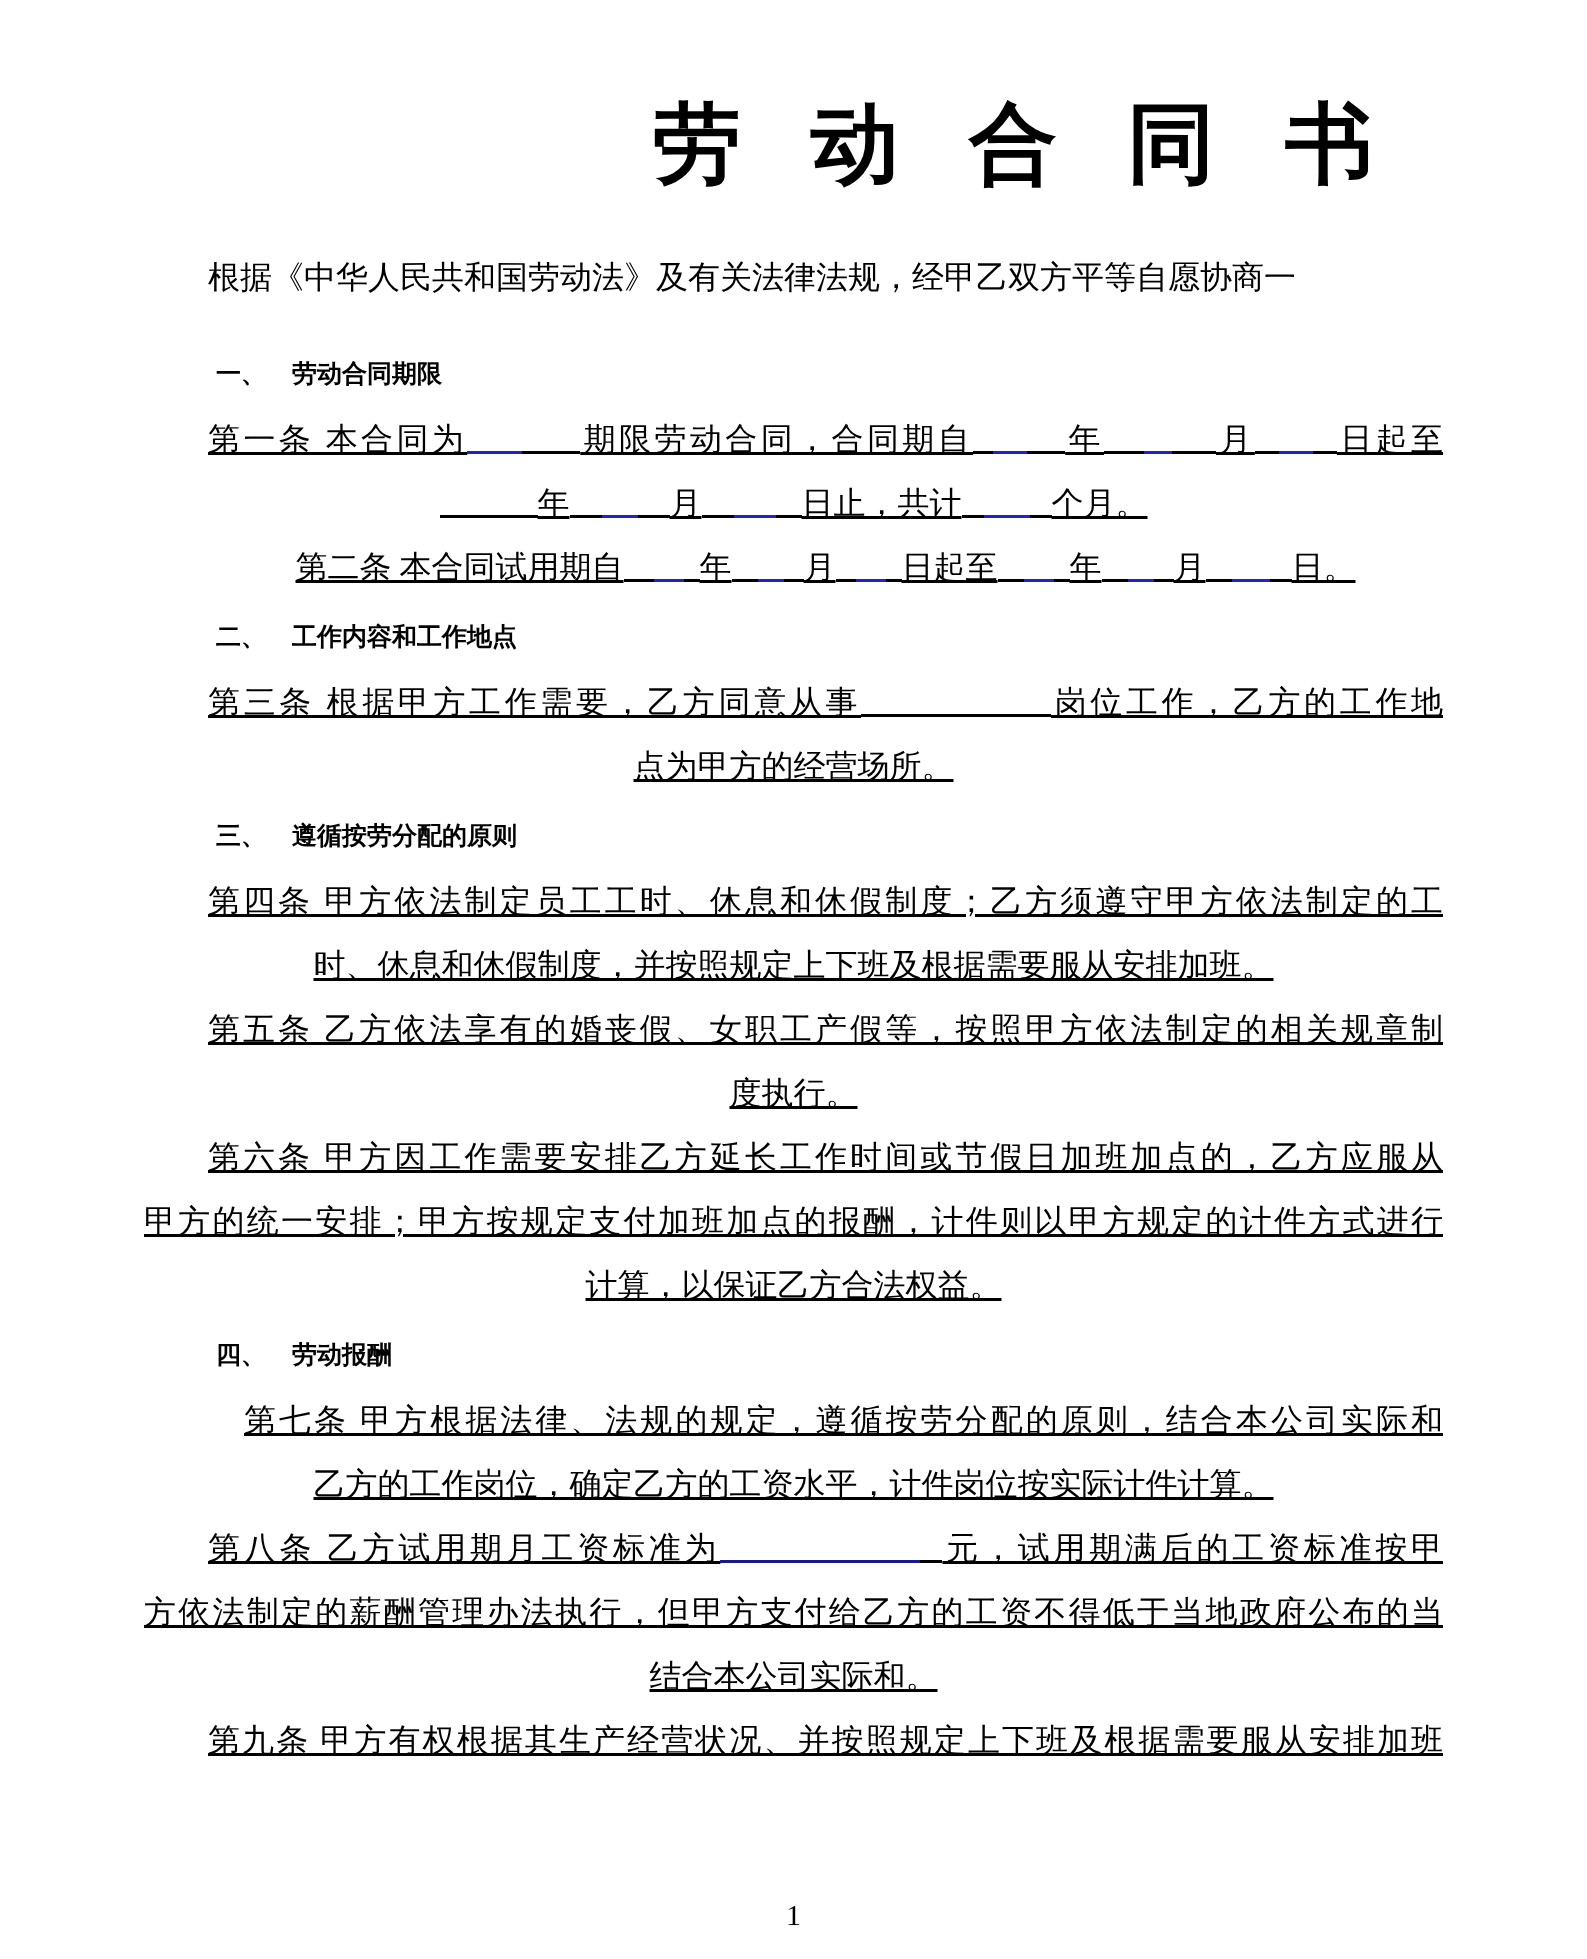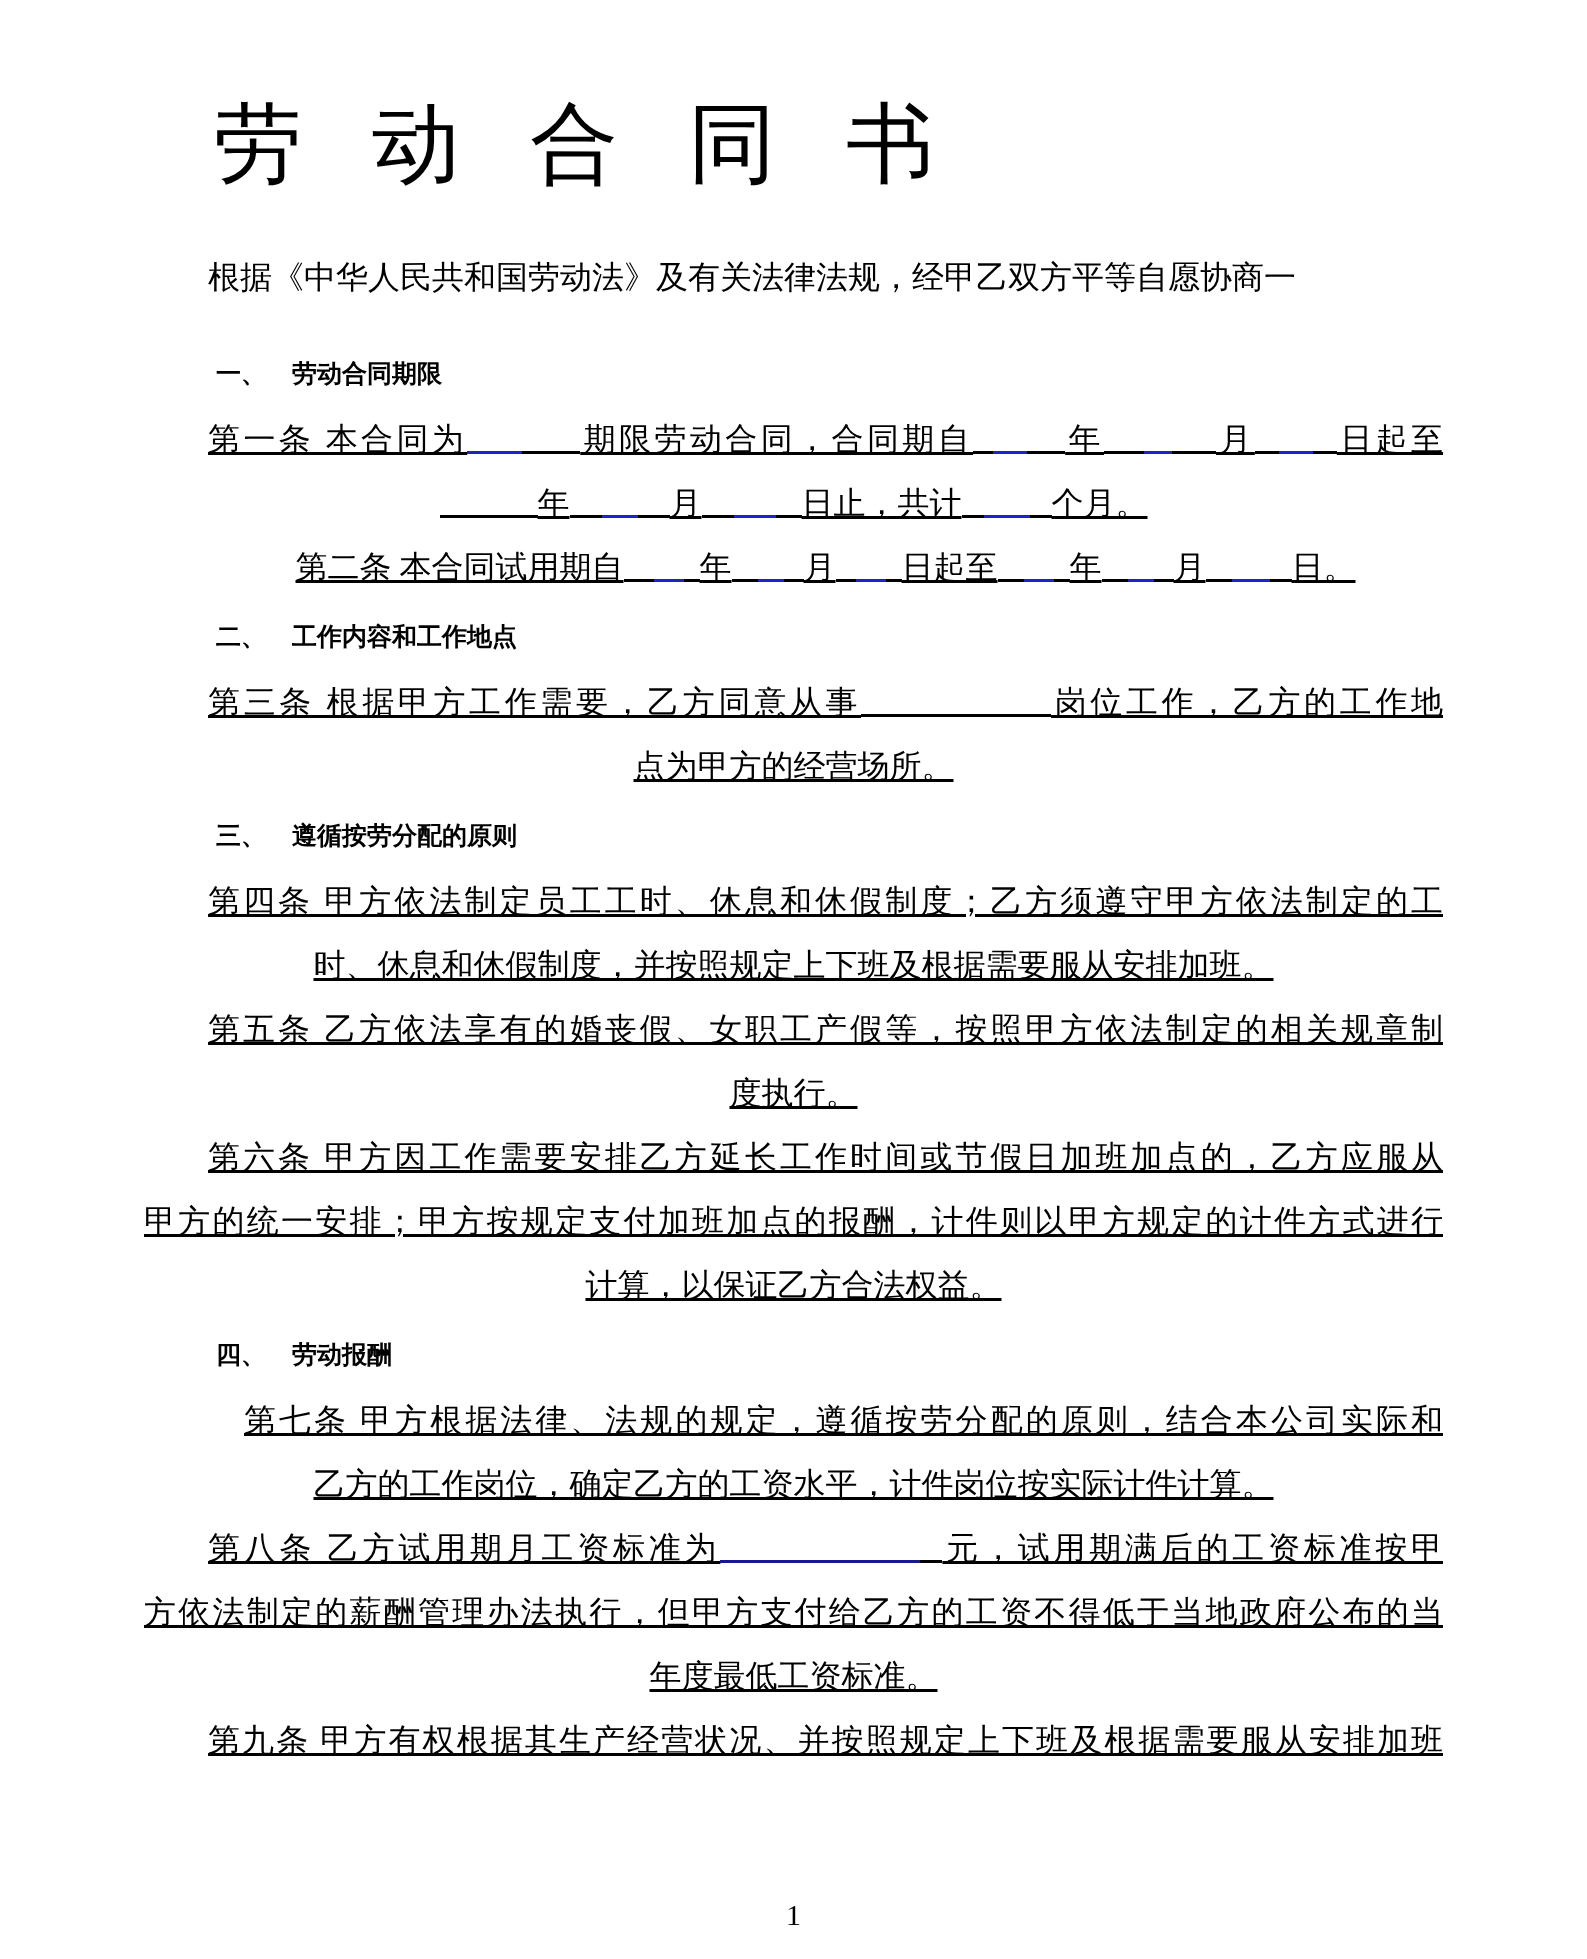--- a/index.html
+++ b/index.html
@@ -2,21 +2,21 @@
 <html lang="zh"><head>
 <meta charset="utf-8">
 <style>
   html,body{margin:0;padding:0;background:#ffffff;}
   .page{
     width:1587px;height:1959px;position:relative;background:#ffffff;
     font-family:"Liberation Serif","DejaVu Serif",serif;color:#000;
     box-sizing:border-box;padding:92px 144px 0 144px;overflow:hidden;
   }
   .title{
-    margin:0;text-align:left;font-size:88px;font-weight:400;
+    margin:0;text-align:right;font-size:88px;font-weight:700;
     letter-spacing:70px;text-indent:70px;line-height:1.2;white-space:nowrap;
   }
   .intro{
     margin:56px 0 56px 0;font-size:32px;line-height:1.45;
     text-indent:2em;
   }
   .heading{
     margin:20px 0 16px 0;font-size:25px;font-weight:700;
     line-height:1.4;padding-left:72px;
   }
@@ -72,20 +72,20 @@
         <div class="line"><span class="seg-text">计算，以保证乙方合法权益。</span></div>
       </div>
       <div class="heading"><span class="hnum">四、</span><span class="htitle">劳动报酬</span></div>
       <div class="clause">
         <div class="line fill indent-wide"><span class="seg-text">第七条 甲方根据法律、法规的规定，遵循按劳分配的原则，结合本公司实际和</span></div>
         <div class="line"><span class="seg-text">乙方的工作岗位，确定乙方的工资水平，计件岗位按实际计件计算。</span></div>
       </div>
       <div class="clause">
         <div class="line fill indent"><span class="seg-text">第八条 乙方试用期月工资标准为</span><span class="blank" style="width: 200px; border-bottom-color: rgb(24, 24, 143);"></span><span class="blank" style="width: 22px; border-bottom-color: rgb(0, 0, 0);"></span><span class="seg-text">元，试用期满后的工资标准按甲</span></div>
         <div class="line fill"><span class="seg-text">方依法制定的薪酬管理办法执行，但甲方支付给乙方的工资不得低于当地政府公布的当</span></div>
-        <div class="line"><span class="seg-text">年度最低工资标准。</span></div>
+        <div class="line"><span class="seg-text">结合本公司实际和。</span></div>
       </div>
       <div class="clause">
         <div class="line fill indent"><span class="seg-text">第九条 甲方有权根据其生产经营状况、并按照规定上下班及根据需要服从安排加班</span></div>
       </div>
     </div>
   <div class="footer">1</div>
 </div>
 
 </body></html>

